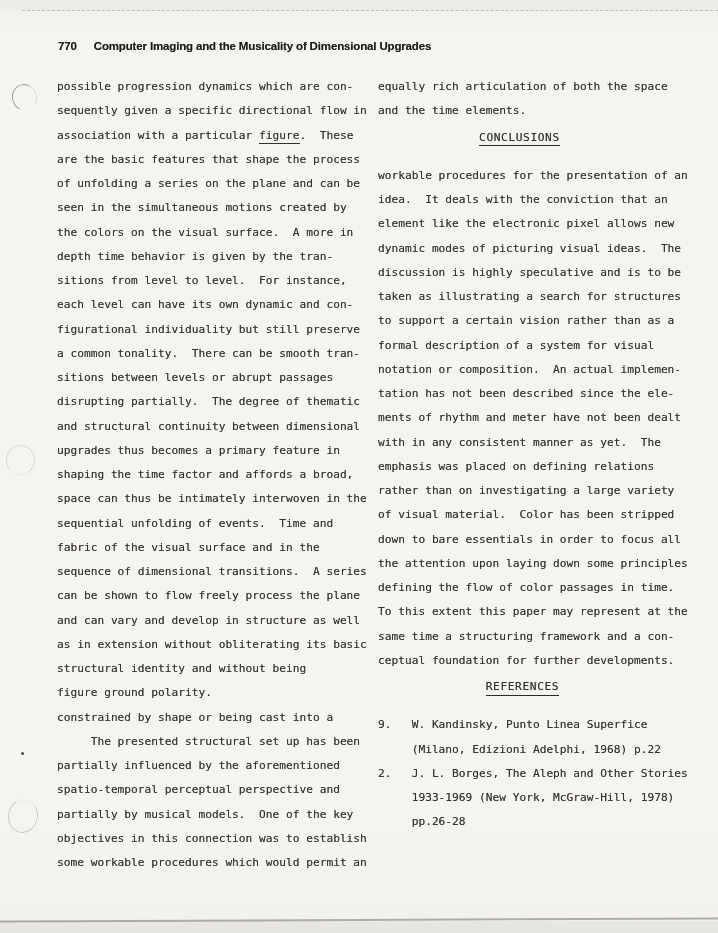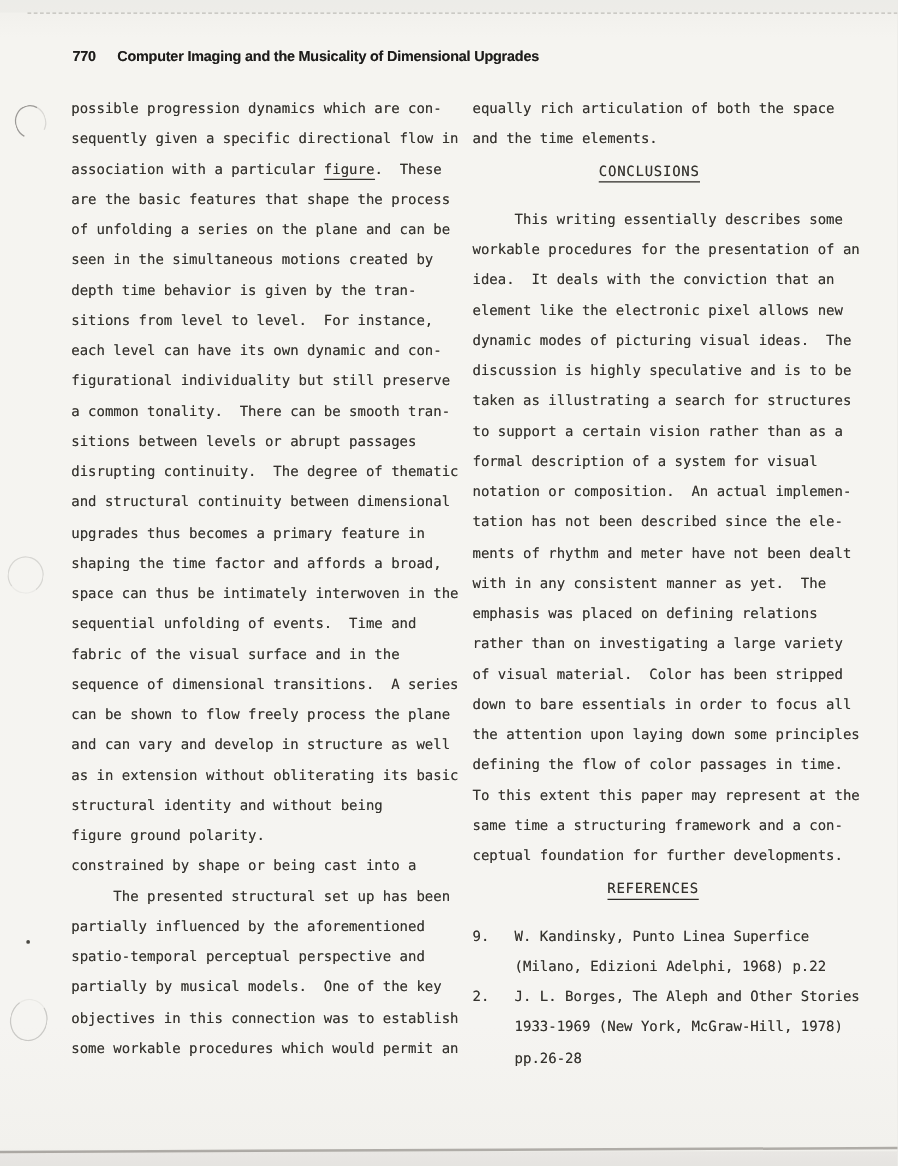--- a/index.html
+++ b/index.html
@@ -112,27 +112,28 @@
     <span class="title">Computer Imaging and the Musicality of Dimensional Upgrades</span>
   </div>
 
   <div class="col col-left">
       <div class="tline">possible progression dynamics which are con-</div>
       <div class="tline">sequently given a specific directional flow in</div>
       <div class="tline">association with a particular <span class="u">figure</span>.  These</div>
       <div class="tline">are the basic features that shape the process</div>
       <div class="tline">of unfolding a series on the plane and can be</div>
       <div class="tline">seen in the simultaneous motions created by</div>
+      <div class="tline">the colors on the visual surface.  A more in</div>
       <div class="tline">depth time behavior is given by the tran-</div>
       <div class="tline">sitions from level to level.  For instance,</div>
       <div class="tline">each level can have its own dynamic and con-</div>
       <div class="tline">figurational individuality but still preserve</div>
       <div class="tline">a common tonality.  There can be smooth tran-</div>
       <div class="tline">sitions between levels or abrupt passages</div>
-      <div class="tline">disrupting continuity.  The degree of thematic</div>
+      <div class="tline">disrupting partially.  The degree of thematic</div>
       <div class="tline">and structural continuity between dimensional</div>
       <div class="tline">upgrades thus becomes a primary feature in</div>
       <div class="tline">shaping the time factor and affords a broad,</div>
       <div class="tline">space can thus be intimately interwoven in the</div>
       <div class="tline">sequential unfolding of events.  Time and</div>
       <div class="tline">fabric of the visual surface and in the</div>
       <div class="tline">sequence of dimensional transitions.  A series</div>
       <div class="tline">can be shown to flow freely process the plane</div>
       <div class="tline">and can vary and develop in structure as well</div>
       <div class="tline">as in extension without obliterating its basic</div>
@@ -143,21 +144,20 @@
       <div class="tline">partially influenced by the aforementioned</div>
       <div class="tline">spatio-temporal perceptual perspective and</div>
       <div class="tline">partially by musical models.  One of the key</div>
       <div class="tline">objectives in this connection was to establish</div>
       <div class="tline">some workable procedures which would permit an</div>
     </div>
   <div class="col col-right">
       <div class="tline">equally rich articulation of both the space</div>
       <div class="tline">and the time elements.</div>
       <div class="tline hline">               <span class="u">CONCLUSIONS</span></div>
-      <div class="tline">     This writing essentially describes some</div>
       <div class="tline">workable procedures for the presentation of an</div>
       <div class="tline">idea.  It deals with the conviction that an</div>
       <div class="tline">element like the electronic pixel allows new</div>
       <div class="tline">dynamic modes of picturing visual ideas.  The</div>
       <div class="tline">discussion is highly speculative and is to be</div>
       <div class="tline">taken as illustrating a search for structures</div>
       <div class="tline">to support a certain vision rather than as a</div>
       <div class="tline">formal description of a system for visual</div>
       <div class="tline">notation or composition.  An actual implemen-</div>
       <div class="tline">tation has not been described since the ele-</div>

